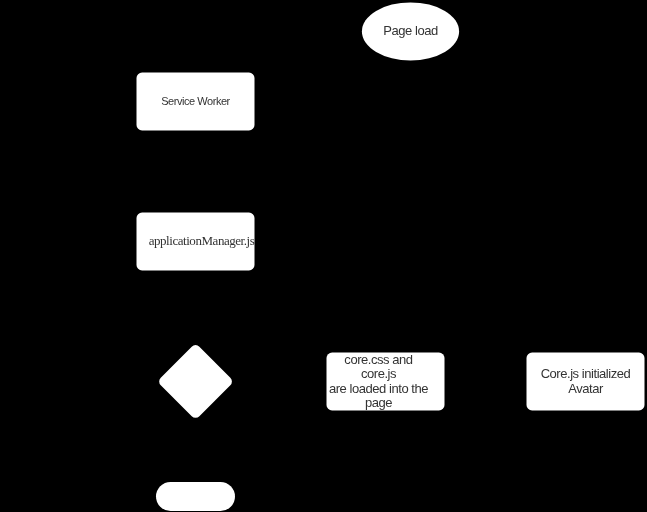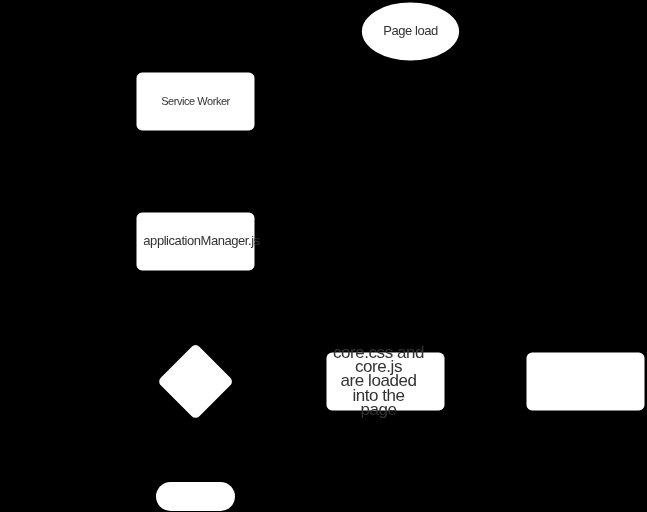--- a/index.html
+++ b/index.html
@@ -42,25 +42,29 @@
     <path id="shape-core-initialized" fill="#ffffff" d="M 532.1,352.5 H 638.9 A 5.6,5.6 0 0 1 644.5,358.1 V 404.9 A 5.6,5.6 0 0 1 638.9,410.5 H 532.1 A 5.6,5.6 0 0 1 526.5,404.9 V 358.1 A 5.6,5.6 0 0 1 532.1,352.5 Z"></path>
     <path id="shape-end" fill="#ffffff" d="M 170.5,482 H 220.5 A 14.5,14.5 0 0 1 235,496.5 V 496.5 A 14.5,14.5 0 0 1 220.5,511 H 170.5 A 14.5,14.5 0 0 1 156,496.5 V 496.5 A 14.5,14.5 0 0 1 170.5,482 Z"></path>
   </svg>
 
   <div class="node-label" id="label-page-load" style="left: 361.9px; top: 2.4px; width: 97.2px; height: 58px; color: rgb(51, 51, 51); font-size: 13px;">
     <span>Page load</span>
   </div>
   <div class="node-label" id="label-service-worker" style="left: 136.5px; top: 72.5px; width: 118px; height: 58px; color: rgb(51, 51, 51); font-size: 11px;">
     <span>Service Worker</span>
   </div>
-  <div class="node-label" id="label-application-manager" style="left: 136.5px; top: 212.5px; width: 130px; height: 58px; color: rgb(51, 51, 51); font-size: 13px;">
+  <div class="node-label" id="label-application-manager" style="left: 136.5px; top: 212.5px; width: 130px; height: 58px; color: rgb(51, 51, 51); font-size: 13px; font-family: Liberation Serif, serif;">
     <span>applicationManager.js</span>
   </div>
   <div class="node-label" id="label-decision" style="left: 156.95px; top: 342.85px; width: 77.2px; height: 77.2px; color: rgb(51, 51, 51); font-size: 13px;">
     <span></span>
   </div>
-  <div class="node-label" id="label-core-files" style="left: 326.5px; top: 352.5px; width: 104px; height: 58px; color: rgb(51, 51, 51); font-size: 17px;">
+  <div class="node-label" id="label-core-files" style="left: 326.5px; top: 352.5px; width: 104px; height: 58px; color: rgb(51, 51, 51); font-size: 13px;">
     <span>core.css and core.js
 are loaded into the
 page</span>
+  </div>
+  <div class="node-label" id="label-core-initialized" style="left: 526.5px; top: 352.5px; width: 118px; height: 58px; color: rgb(51, 51, 51); font-size: 13px;">
+    <span>Core.js initialized
+Avatar</span>
   </div>
 
 </div>
 
 </body></html>

